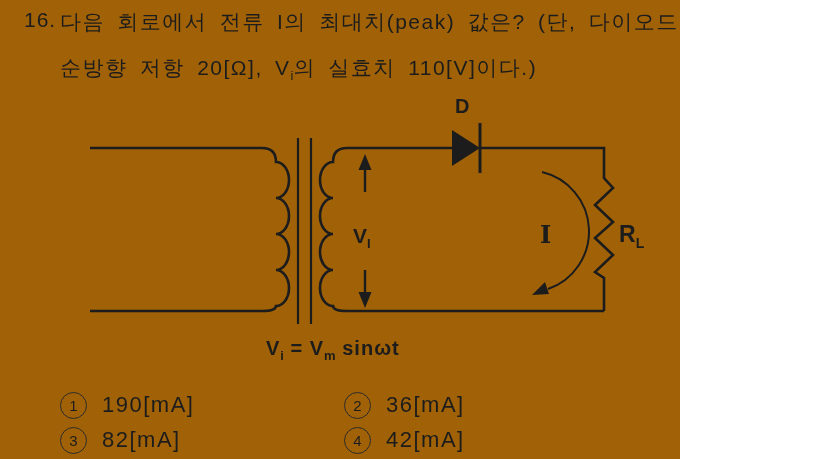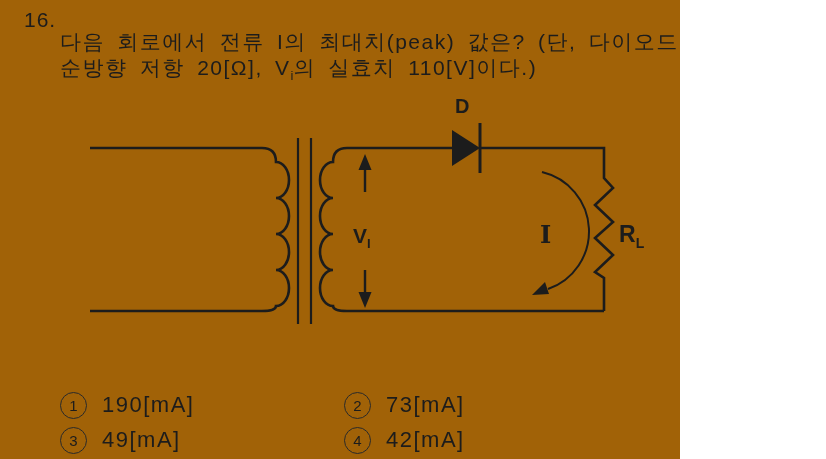--- a/index.html
+++ b/index.html
@@ -9,21 +9,21 @@
     font-family:"Liberation Sans","DejaVu Sans",sans-serif;
     color:#1c1c1c;
   }
   
   .q-num {
     position:absolute; left:24px; top:8px;
     font-size:21px; letter-spacing:1px;
   }
   .q-line1 {
     position:absolute; left:60px; top:8px; width:760px;
-    font-size:21px; letter-spacing:1.5px; word-spacing:5px; white-space:nowrap;margin-top:20px;
+    font-size:21px; letter-spacing:1.5px; word-spacing:5px; white-space:nowrap;
   }
   .q-line2 {
     position:absolute; left:60px; top:54px; width:700px;
     font-size:21px; letter-spacing:1.5px; word-spacing:5px; white-space:nowrap;
   }
   sub.inline-sub { font-size:13px; letter-spacing:0; }
   
   #circuit { position:absolute; left:0; top:92px; }
   
   .formula {
@@ -103,31 +103,32 @@
       <tspan>V</tspan><tspan dy="5" font-size="13">I</tspan>
     </text>
     <text x="540" y="151" font-size="24" font-weight="bold" fill="#1c1c1c" font-family="DejaVu Serif, Liberation Serif, serif">
       <tspan>I</tspan>
     </text>
     <text x="619" y="150" font-size="23" font-weight="bold" fill="#1c1c1c" font-family="Liberation Sans, DejaVu Sans, sans-serif">
       <tspan>R</tspan><tspan dy="6" font-size="14">L</tspan>
     </text>
   </svg>
 
+  <div class="formula"><span>V</span><sub class="inline-sub">i</sub><span> = V</span><sub class="inline-sub">m</sub><span> sinωt</span></div>
 
   <div class="choice" id="choice-1">
     <span class="circ">1</span>
     <span class="lbl">190[mA]</span>
   </div>
   <div class="choice" id="choice-2">
     <span class="circ">2</span>
-    <span class="lbl">73[mA]</span>
+    <span class="lbl">36[mA]</span>
   </div>
   <div class="choice" id="choice-3">
     <span class="circ">3</span>
-    <span class="lbl">49[mA]</span>
+    <span class="lbl">82[mA]</span>
   </div>
   <div class="choice" id="choice-4">
     <span class="circ">4</span>
     <span class="lbl">42[mA]</span>
   </div>
 
 </div>
 
 </body></html>

